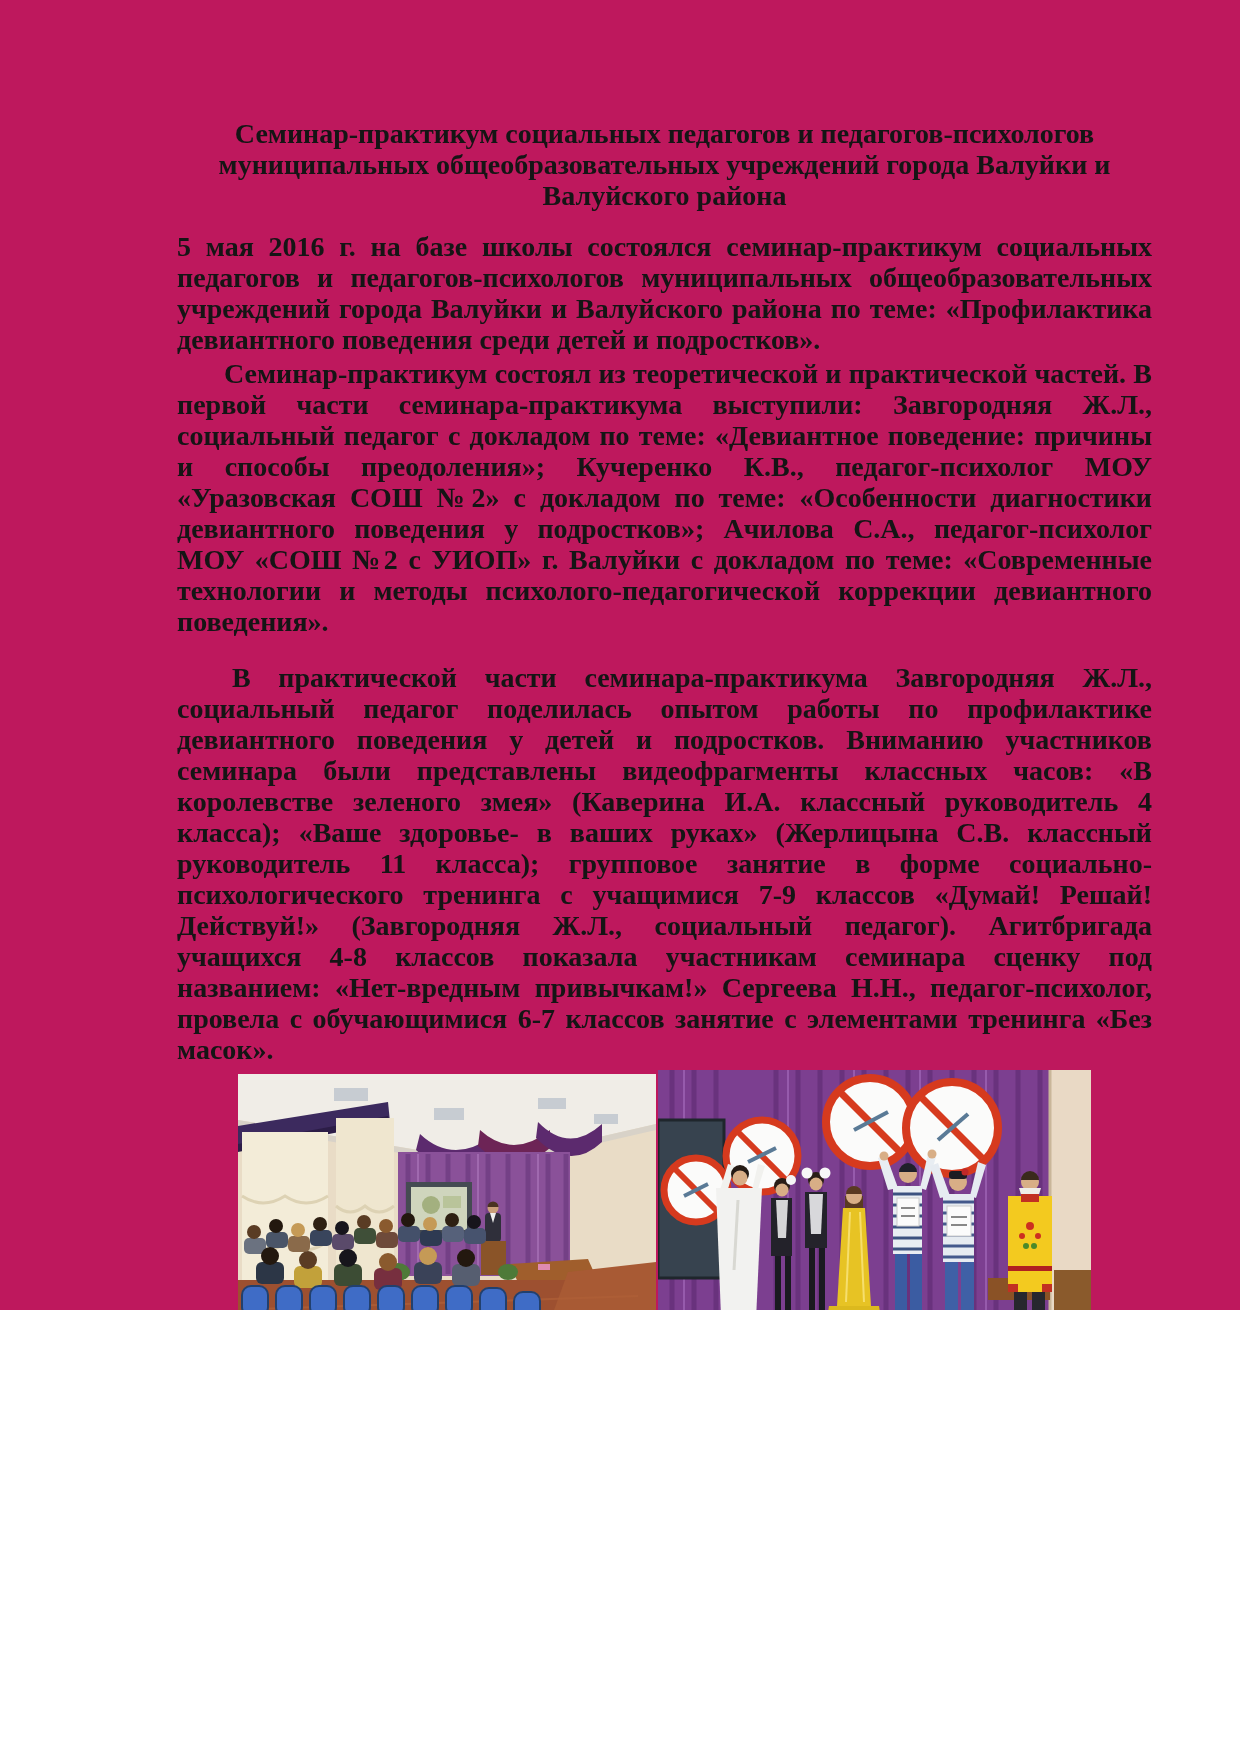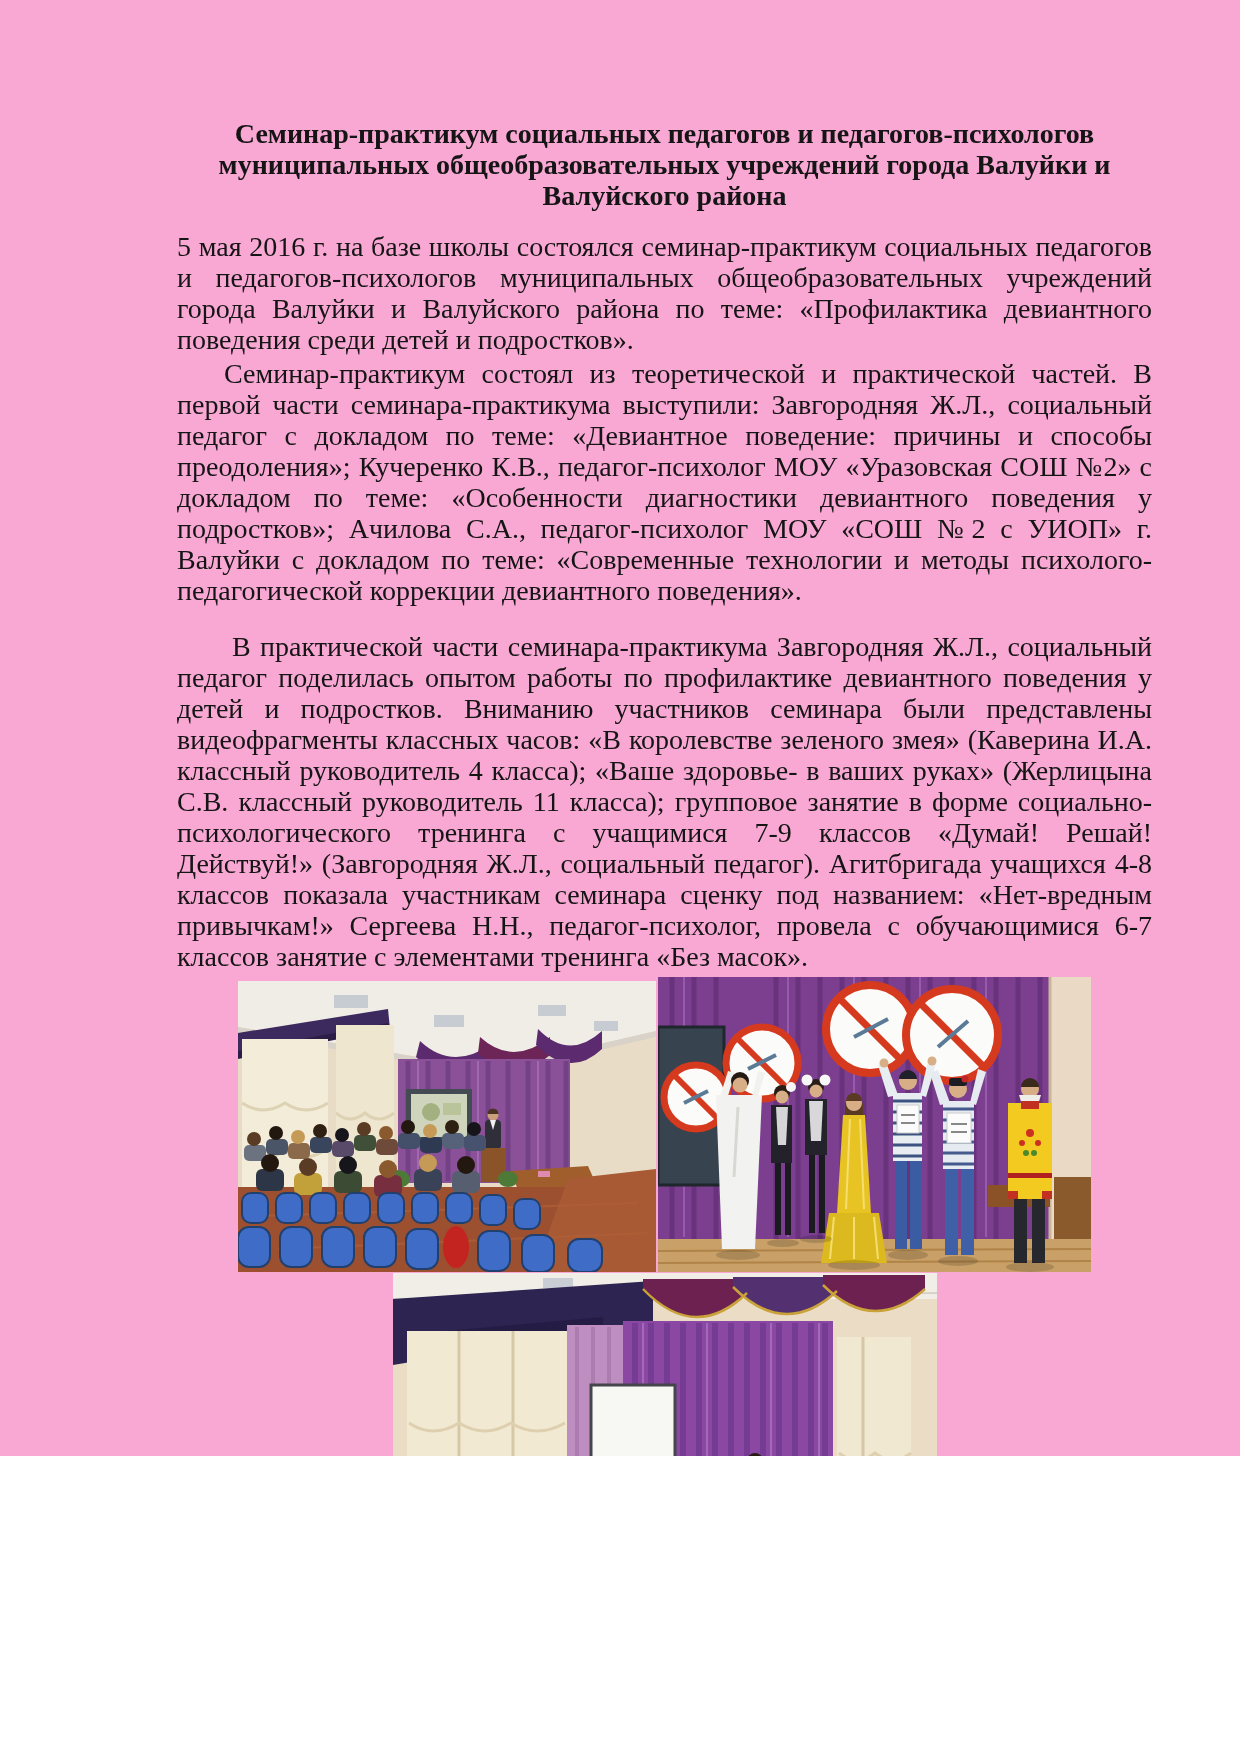--- a/index.html
+++ b/index.html
@@ -1,35 +1,36 @@
 <!DOCTYPE html>
 <html><head>
 <meta charset="utf-8">
 <style>
   html,body { margin:0; padding:0; background:#ffffff; }
   .page {
     position:relative;
-    width:1240px; height:1456px;
-    background:#f9a8d4;
+    width:1240px; height:1310px;
+    background:#be185d;
     box-sizing:border-box;
     padding:118px 88px 17px 177px;
     font-family:"Liberation Serif", serif;
     color:#151515;
     overflow:hidden;
   }
   .title {
     margin:0;
     font-size:28px; line-height:31px;
     font-weight:bold;
     text-align:center;
   }
   .para {
     margin:0;
     font-size:28px; line-height:31px;
     text-align:justify;
+    font-weight:bold;
   }
   .p1 { margin-top:20px; }
   .p2 { margin-top:3px; text-indent:47px; }
   .p3 { margin-top:25px;  text-indent:55px; }
   .photo-row {
     margin-top:5px;
     display:flex; justify-content:center; align-items:flex-end; gap:2px;
   }
   .photo { margin:0; padding:0; line-height:0; }
   .photo svg { display:block; }

